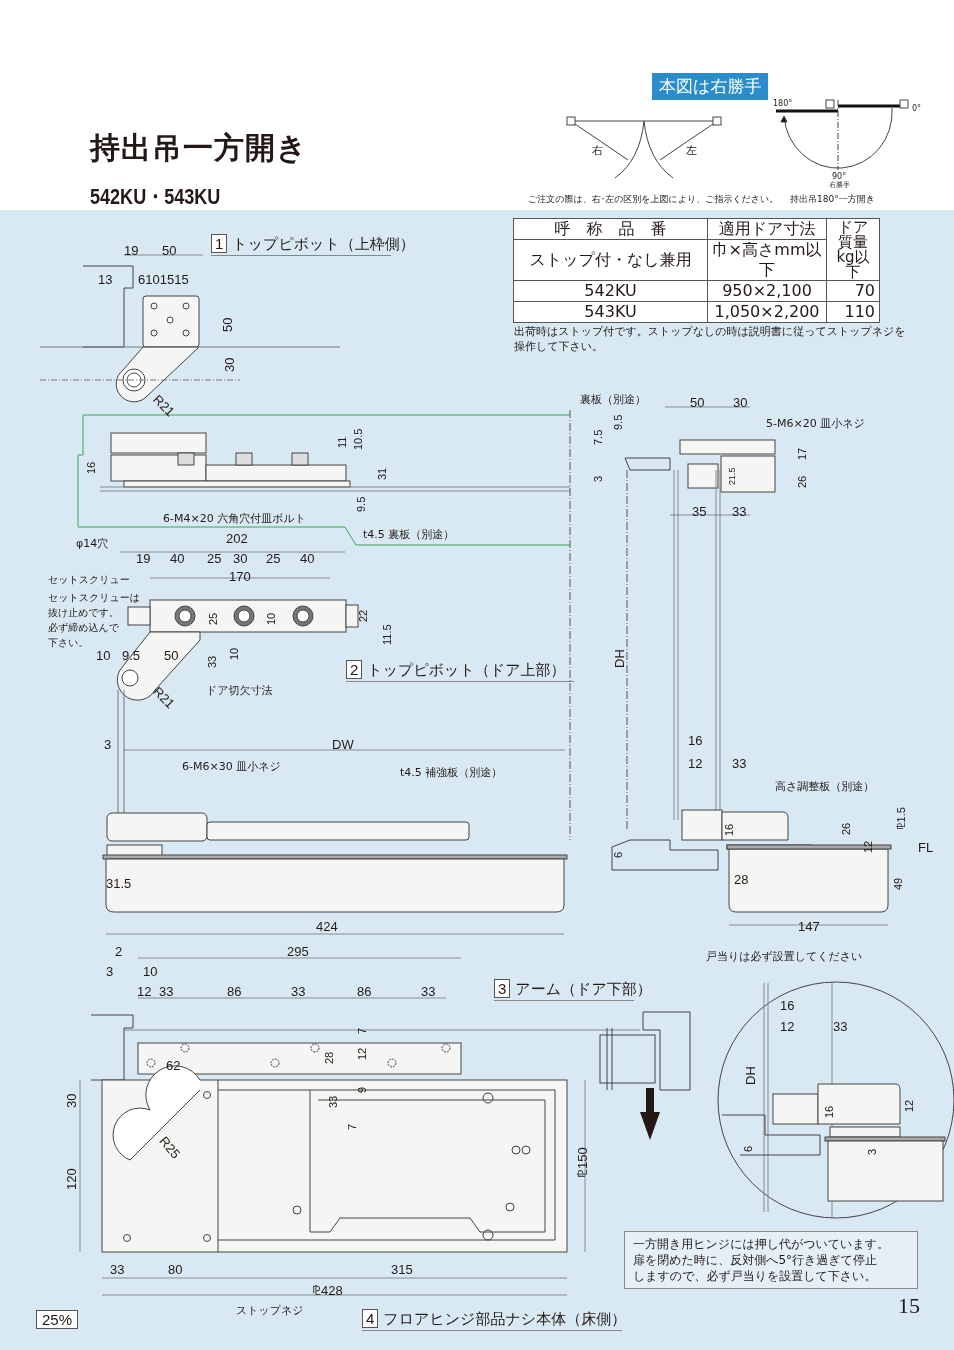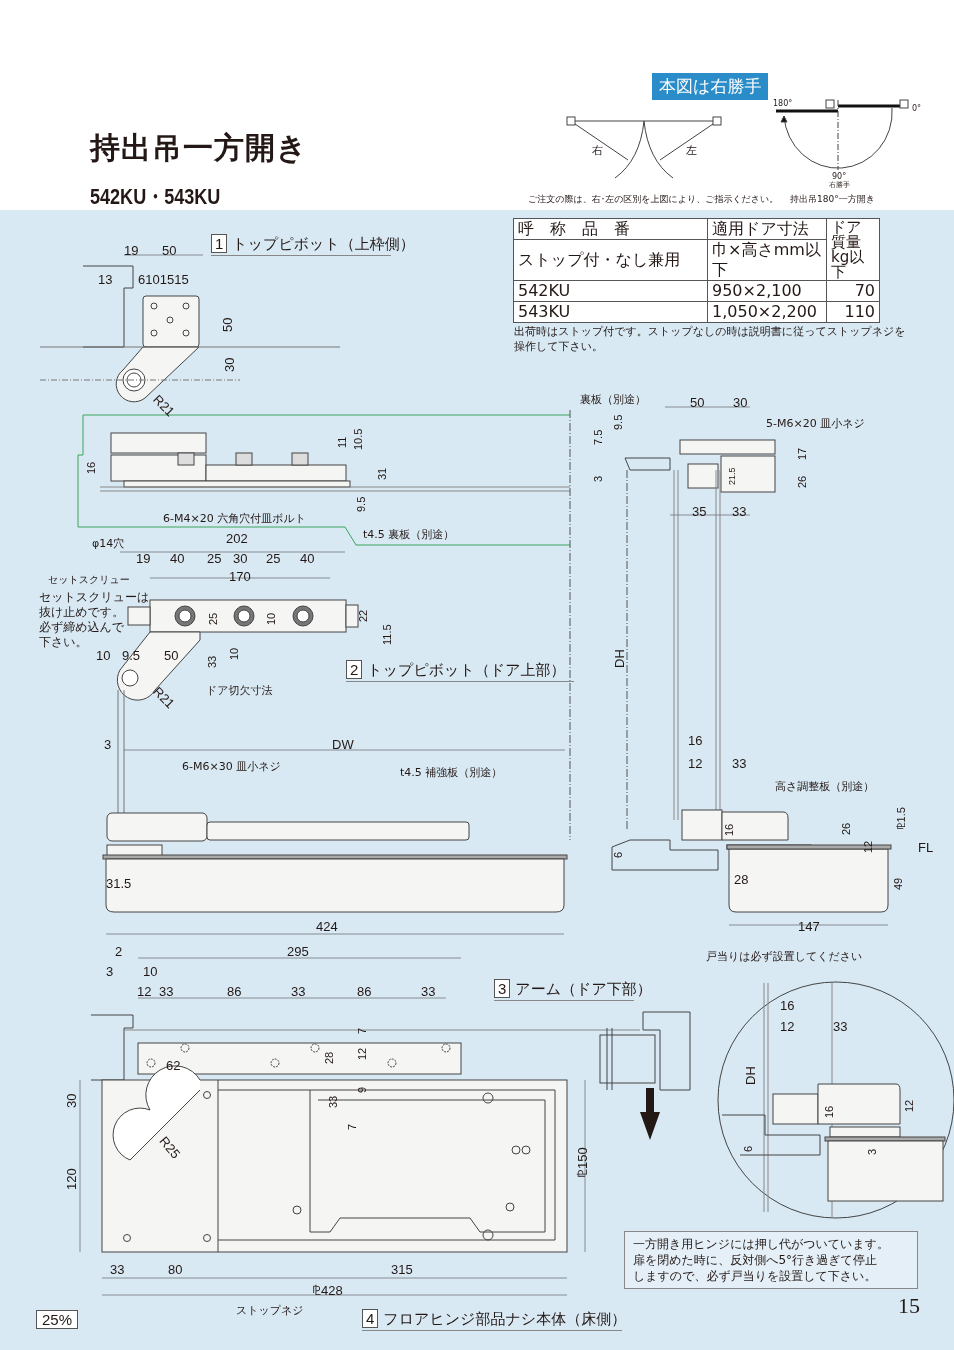--- a/index.html
+++ b/index.html
@@ -4,21 +4,21 @@
 <style>
   html,body{margin:0;padding:0;}
   body{width:954px;height:1350px;position:relative;background:#ffffff;font-family:"DejaVu Sans",sans-serif;color:#231815;overflow:hidden;}
   .bluebg{position:absolute;left:0;top:210px;width:954px;height:1140px;background:#d8e9f4;}
   .title{position:absolute;left:90px;top:128px;font-size:30px;font-weight:bold;letter-spacing:1px;}
   .model{position:absolute;left:90px;top:182px;font-size:22px;font-weight:bold;font-family:"Liberation Sans",sans-serif;transform:scaleX(0.82);transform-origin:left;}
   .badge{position:absolute;left:652px;top:73px;background:#2a8cc8;color:#fff;font-size:17px;padding:2px 7px;}
   .hand-caption{position:absolute;left:528px;top:193px;font-size:9px;}
   .hand-caption2{position:absolute;left:790px;top:193px;font-size:9px;}
   table.spec{position:absolute;left:513px;top:218px;border-collapse:collapse;background:#fff;font-size:16px;}
-  table.spec td{border:1px solid #555;padding:0 4px;height:20px;line-height:20px;}
+  table.spec td{border:1px solid #555;padding:0 4px;text-align:center;height:20px;line-height:20px;}
   .note1{position:absolute;left:514px;top:324px;font-size:11px;width:400px;line-height:15px;}
   .lbl{position:absolute;font-size:13px;white-space:nowrap;}
   .num{position:absolute;font-size:13px;white-space:nowrap;font-family:"Liberation Sans",sans-serif;}
   .vnum{position:absolute;font-size:13px;white-space:nowrap;font-family:"Liberation Sans",sans-serif;transform:rotate(-90deg);transform-origin:left top;}
   .part{position:absolute;font-size:15px;white-space:nowrap;}
   .part .box{display:inline-block;border:1px solid #555;background:#fff;padding:0 3px;margin-right:5px;font-family:"Liberation Sans",sans-serif;}
   .uline{border-bottom:1px solid #888;padding-bottom:1px;}
   .notebox{position:absolute;left:624px;top:1231px;width:276px;border:1px solid #888;background:#e4eff7;font-size:12px;line-height:16px;padding:4px 8px;}
   .pct{position:absolute;left:36px;top:1310px;border:1px solid #555;background:#fff;font-size:15px;padding:0 5px;font-family:"Liberation Sans",sans-serif;}
   .pageno{position:absolute;left:898px;top:1293px;font-size:22px;font-family:"Liberation Serif",serif;}
@@ -229,23 +229,23 @@
   </table>
 <div class="note1">出荷時はストップ付です。ストップなしの時は説明書に従ってストップネジを操作して下さい。</div>
 
 <div class="part uline" style="left:211px;top:234px;width:180px"><span class="box">1</span><span>トップピボット（上枠側）</span></div>
 <div class="part uline" style="left:346px;top:660px;width:228px"><span class="box">2</span><span>トップピボット（ドア上部）</span></div>
 <div class="part uline" style="left:494px;top:979px;width:140px"><span class="box">3</span><span>アーム（ドア下部）</span></div>
 <div class="part uline" style="left:362px;top:1309px;width:260px"><span class="box">4</span><span>フロアヒンジ部品ナシ本体（床側）</span></div>
 
 <div class="lbl small" style="left:163px;top:511px">6-M4×20 六角穴付皿ボルト</div>
 <div class="lbl small" style="left:363px;top:527px">t4.5 裏板（別途）</div>
-<div class="lbl small" style="left:92px;top:536px">φ14穴</div>
+<div class="lbl small" style="left:76px;top:536px">φ14穴</div>
 <div class="lbl" style="left:48px;top:573px;font-size:10px">セットスクリュー</div>
-<div class="lbl" style="left:39px;top:590px;font-size:12px;line-height:15px">
+<div class="lbl" style="left:48px;top:590px;font-size:10px;line-height:15px">
   <div>セットスクリューは</div>
   <div>抜け止めです。</div>
   <div>必ず締め込んで</div>
   <div>下さい。</div>
 </div>
 <div class="lbl small" style="left:206px;top:683px">ドア切欠寸法</div>
 <div class="lbl small" style="left:182px;top:759px">6-M6×30 皿小ネジ</div>
 <div class="lbl small" style="left:400px;top:765px">t4.5 補強板（別途）</div>
 <div class="lbl small" style="left:580px;top:392px">裏板（別途）</div>
 <div class="lbl small" style="left:766px;top:416px">5-M6×20 皿小ネジ</div>

